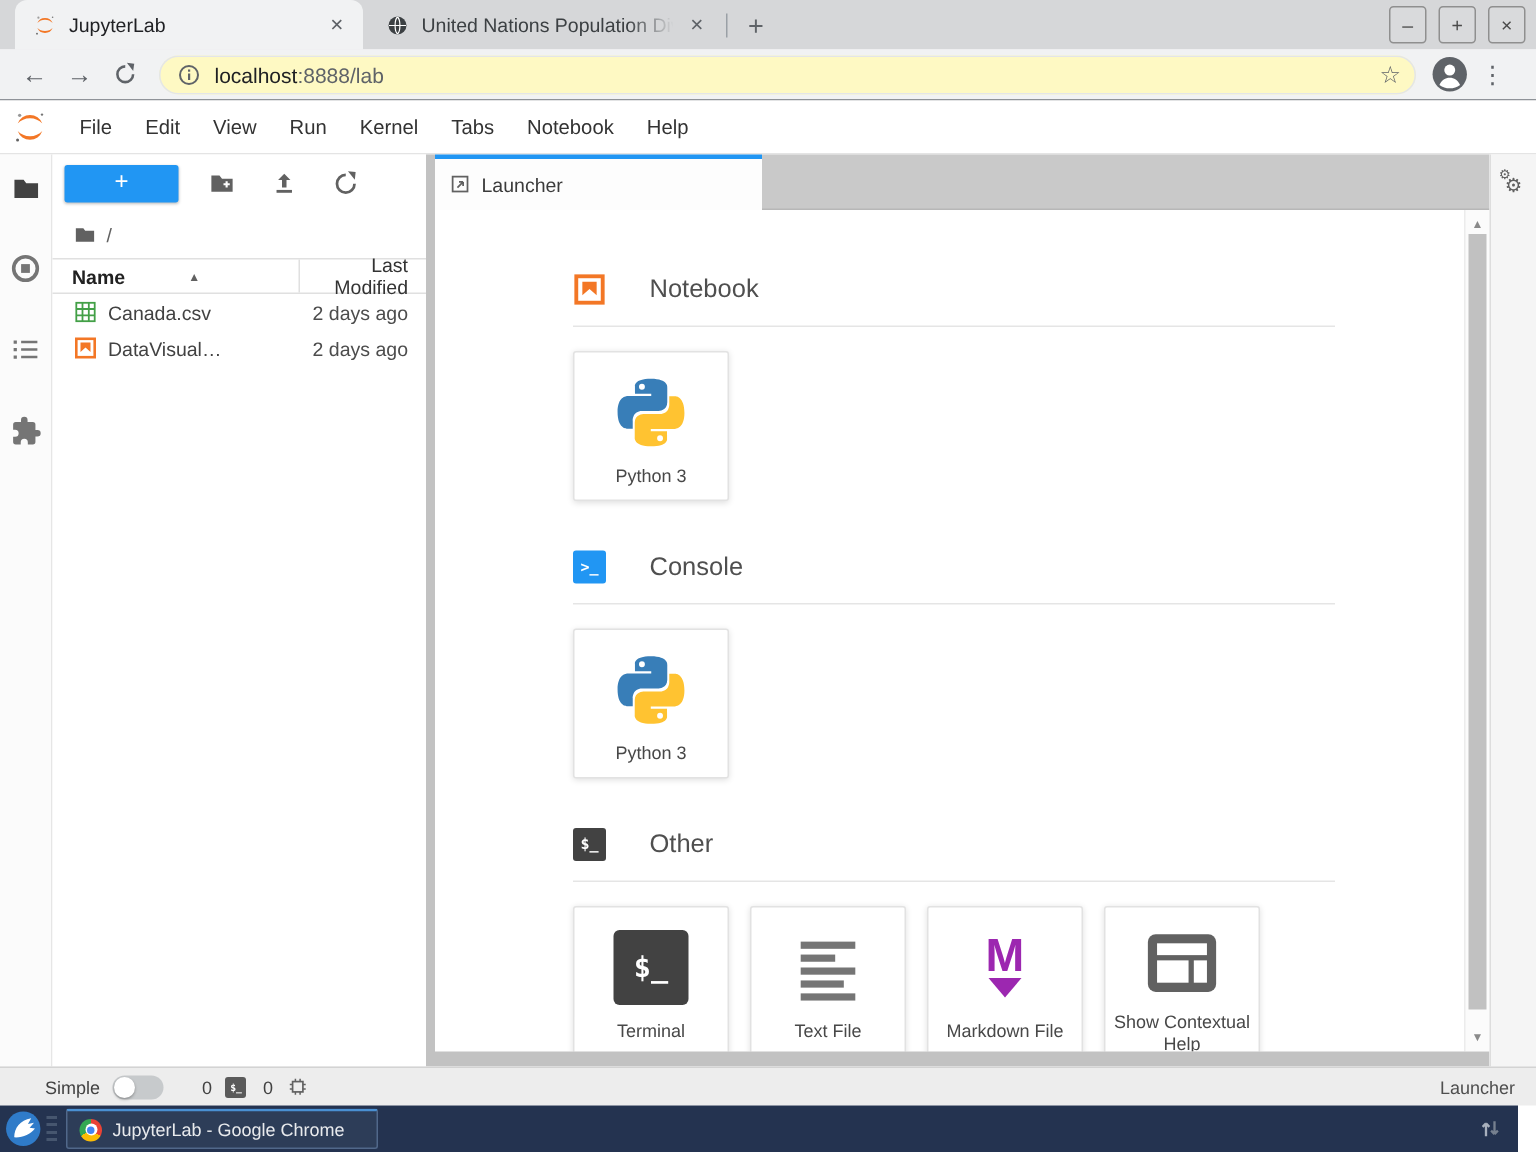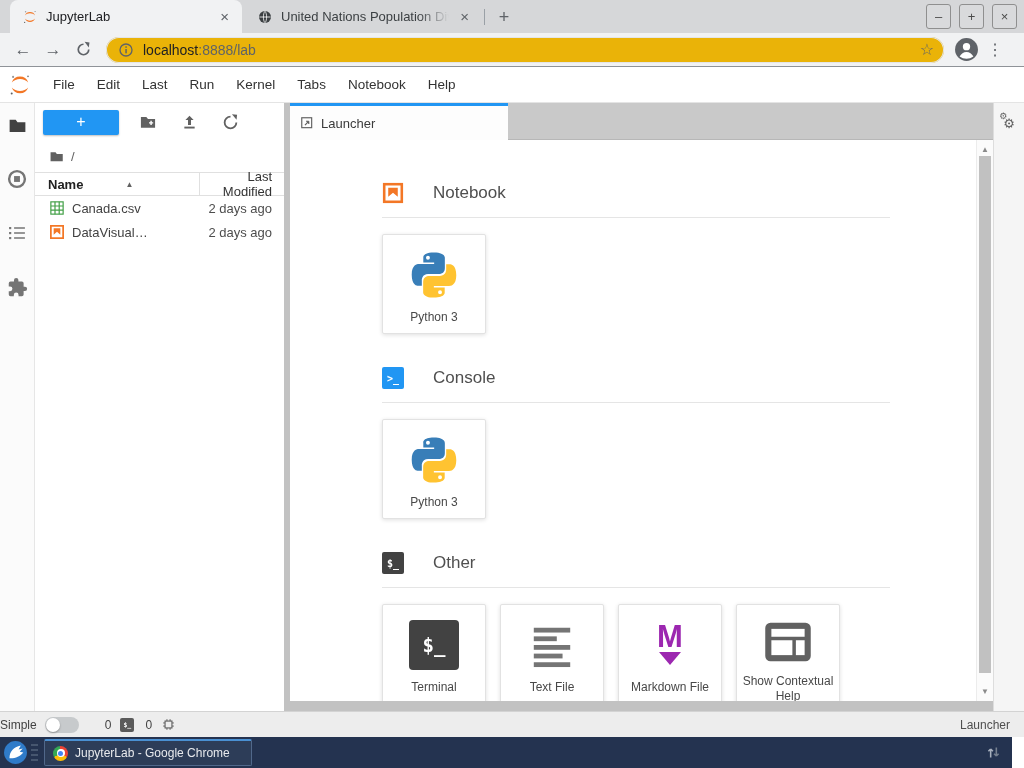--- a/index.html
+++ b/index.html
@@ -20,21 +20,21 @@
   .newtab{position:absolute;top:5px;left:492px;width:24px;height:24px;display:flex;align-items:center;
     justify-content:center;font-size:18px;color:#5f6368}
   .winbtns{position:absolute;top:4px;right:7px;display:flex;gap:8px}
   .winbtn{width:25px;height:25px;border:1px solid #8f8f8f;border-radius:3px;background:#d9dadc;
     display:flex;align-items:center;justify-content:center;font-size:13px;color:#4a4a4a;line-height:1}
 
   .btoolbar{position:absolute;top:33px;left:0;right:0;height:34px;background:#f1f2f3;
     border-bottom:1px solid #8f9398;display:flex;align-items:center}
   .navicon{width:30px;display:flex;align-items:center;justify-content:center;color:#5f6368;font-size:17px}
   .navicon:first-child{margin-left:8px}
-  .urlbar{margin-left:8px;width:838px;height:26px;background:#eab308;border-radius:14px;display:flex;
+  .urlbar{margin-left:8px;width:838px;height:26px;background:#fef9c3;border-radius:14px;display:flex;
     align-items:center;padding:0 10px 0 12px;box-shadow:0 0 0 1px #e3e5e8 inset}
   .urltext{flex:1;font-size:14px;margin-left:9px;white-space:nowrap}
   .urltext .host{color:#202124}
   .urltext .rest{color:#5f6368}
   .star{font-size:16px;color:#5f6368}
   .avatar{width:25px;height:25px;margin-left:10px}
   .menu3{width:24px;display:flex;justify-content:center;font-size:16px;color:#5f6368;margin-left:4px}
 
   
   .jl-menubar{position:absolute;top:67px;left:0;right:0;height:36px;background:#fff;
@@ -107,21 +107,21 @@
     border-top:13px solid #9c27b0;margin-top:2px}
 
   .rightbar{position:absolute;top:103px;bottom:57px;right:0;width:31px;background:#f5f5f5;
     border-left:1px solid #ddd;display:flex;justify-content:center;padding-top:14px}
   .gears{font-size:13px;color:#616161;line-height:1;position:relative}
   .gears .g2{position:absolute;font-size:9px;top:-5px;left:-4px}
 
   
   .statusbar{position:absolute;bottom:31px;left:0;right:0;height:26px;background:#ededed;
     border-top:1px solid #d3d3d3;display:flex;align-items:center;font-size:12px;color:#424242}
-  .sb-mode{}
+  .sb-mode{margin-left:30px}
   .toggle{width:34px;height:16px;border-radius:9px;background:#c7cacc;margin-left:8px;position:relative}
   .toggle .knob{position:absolute;left:1px;top:1px;width:14px;height:14px;border-radius:50%;background:#fff;
     box-shadow:0 1px 2px rgba(0,0,0,.3)}
   .sb-count{margin-left:26px}
   .sb-termicon{width:14px;height:14px;background:#5a5a5a;border-radius:2px;margin-left:9px;
     display:flex;align-items:center;justify-content:center;color:#fff;font-size:6.5px;
     font-family:"DejaVu Sans Mono",monospace;font-weight:bold}
   .sb-kernel{margin-left:9px;display:flex}
   .sb-right{margin-left:auto;margin-right:14px;color:#4f4f4f}
 
@@ -208,21 +208,21 @@
   <div class="jl-menubar">
     <svg class="jl-logo" viewBox="0 0 24 24">
       <path d="M3.8 14.4a8.7 8.7 0 0 0 16.4 0c-2 2.2-5 3.5-8.2 3.5s-6.2-1.3-8.2-3.5z" fill="#f37726"></path>
       <path d="M3.8 9.4a8.7 8.7 0 0 1 16.4 0c-2-2.2-5-3.5-8.2-3.5S5.8 7.2 3.8 9.4z" fill="#f37726"></path>
       <circle cx="5.1" cy="3.9" r="1.1" fill="#989898"></circle>
         <circle cx="20" cy="3.4" r=".8" fill="#757575"></circle>
       <circle cx="3.7" cy="20.4" r="1" fill="#616161"></circle>
     </svg>
     <span class="jl-menuitem">File</span>
     <span class="jl-menuitem">Edit</span>
-    <span class="jl-menuitem">Last</span>
+    <span class="jl-menuitem">View</span>
     <span class="jl-menuitem">Run</span>
     <span class="jl-menuitem">Kernel</span>
     <span class="jl-menuitem">Tabs</span>
     <span class="jl-menuitem">Notebook</span>
     <span class="jl-menuitem">Help</span>
   </div>
 
   <div class="activitybar">
     <span class="act-icon">
       <svg width="21" height="21" viewBox="0 0 24 24">

